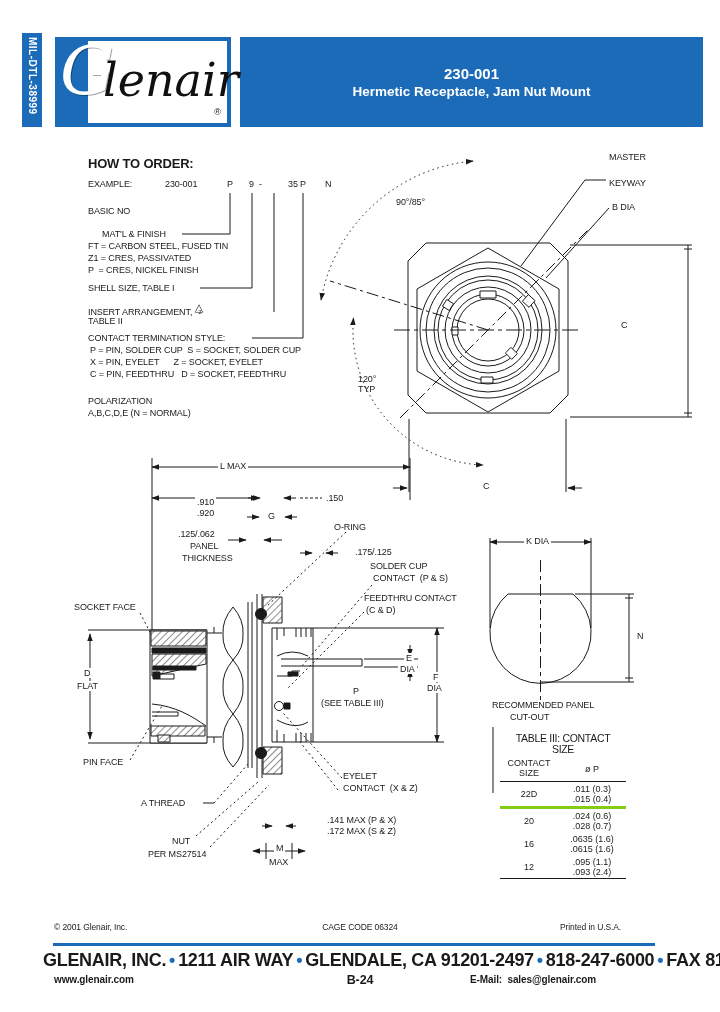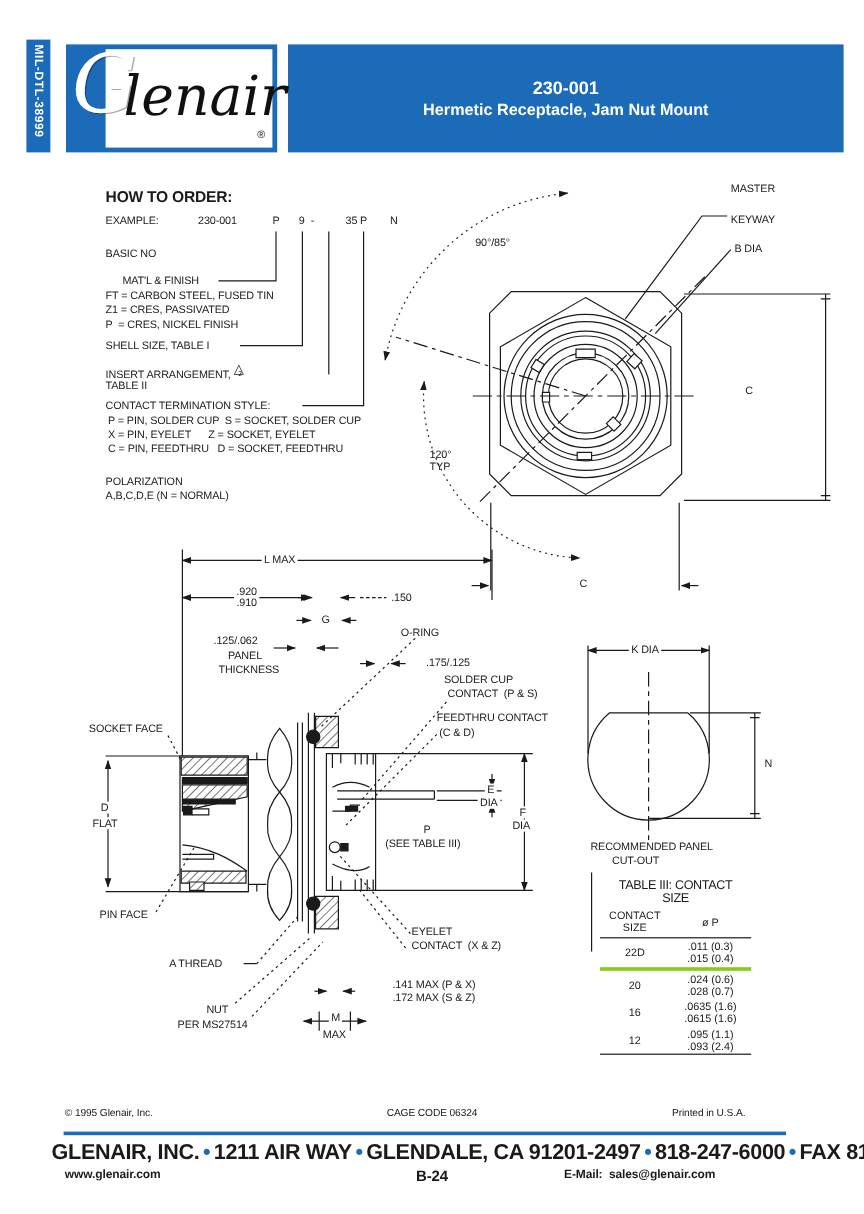--- a/index.html
+++ b/index.html
@@ -276,21 +276,21 @@
   <div class="lbl" style="left:396px;top:197px;">90°/85°</div>
   <div class="lbl" style="left:609px;top:152px;">MASTER</div>
   <div class="lbl" style="left:609px;top:178px;">KEYWAY</div>
   <div class="lbl" style="left:612px;top:202px;">B DIA</div>
   <div class="lbl" style="left:621px;top:320px;">C</div>
   <div class="lbl" style="left:358px;top:374px;">120°</div>
   <div class="lbl" style="left:358px;top:384px;">TYP</div>
   <div class="lbl bgw" style="left:481px;top:481px;">C</div>
 
   <div class="lbl bgw" style="left:218px;top:461px;">L MAX</div>
-  <div class="lbl bgw" style="left:195px;top:488px;">.920</div>
+  <div class="lbl bgw" style="left:195px;top:508px;">.920</div>
   <div class="lbl bgw" style="left:195px;top:497px;">.910</div>
   <div class="lbl" style="left:326px;top:493px;">.150</div>
   <div class="lbl bgw" style="left:266px;top:511px;">G</div>
   <div class="lbl" style="left:178px;top:529px;">.125/.062</div>
   <div class="lbl" style="left:190px;top:541px;">PANEL</div>
   <div class="lbl" style="left:182px;top:553px;">THICKNESS</div>
   <div class="lbl" style="left:334px;top:522px;">O-RING</div>
   <div class="lbl" style="left:355px;top:547px;">.175/.125</div>
   <div class="lbl" style="left:370px;top:561px;">SOLDER CUP</div>
   <div class="lbl" style="left:373px;top:573px;">CONTACT  (P &amp; S)</div>
@@ -356,21 +356,21 @@
       <div class="row">
         <div class="size">12</div>
         <div class="vals">
             <div>.095 (1.1)</div>
             <div>.093 (2.4)</div>
           </div>
       </div>
     </div>
   </div>
 
-  <div class="lbl f-small" style="left:54px;top:922px;">© 1995 Glenair, Inc.</div>
+  <div class="lbl f-small" style="left:54px;top:922px;">© 2001 Glenair, Inc.</div>
   <div class="lbl f-small ctr" style="left:270px;top:922px;width:180px;">CAGE CODE 06324</div>
   <div class="lbl f-small rt" style="left:560px;top:922px;width:95px;">Printed in U.S.A.</div>
 
   <div class="rule"></div>
 
   <div class="addr">
     <span>GLENAIR, INC.</span><span class="bullet">•</span><span>1211 AIR WAY</span><span class="bullet">•</span><span>GLENDALE, CA 91201-2497</span><span class="bullet">•</span><span>818-247-6000</span><span class="bullet">•</span><span>FAX 818-500-9912</span>
   </div>
 
   <div class="lbl b" style="left:54px;top:975px;font-size:10px;">www.glenair.com</div>

